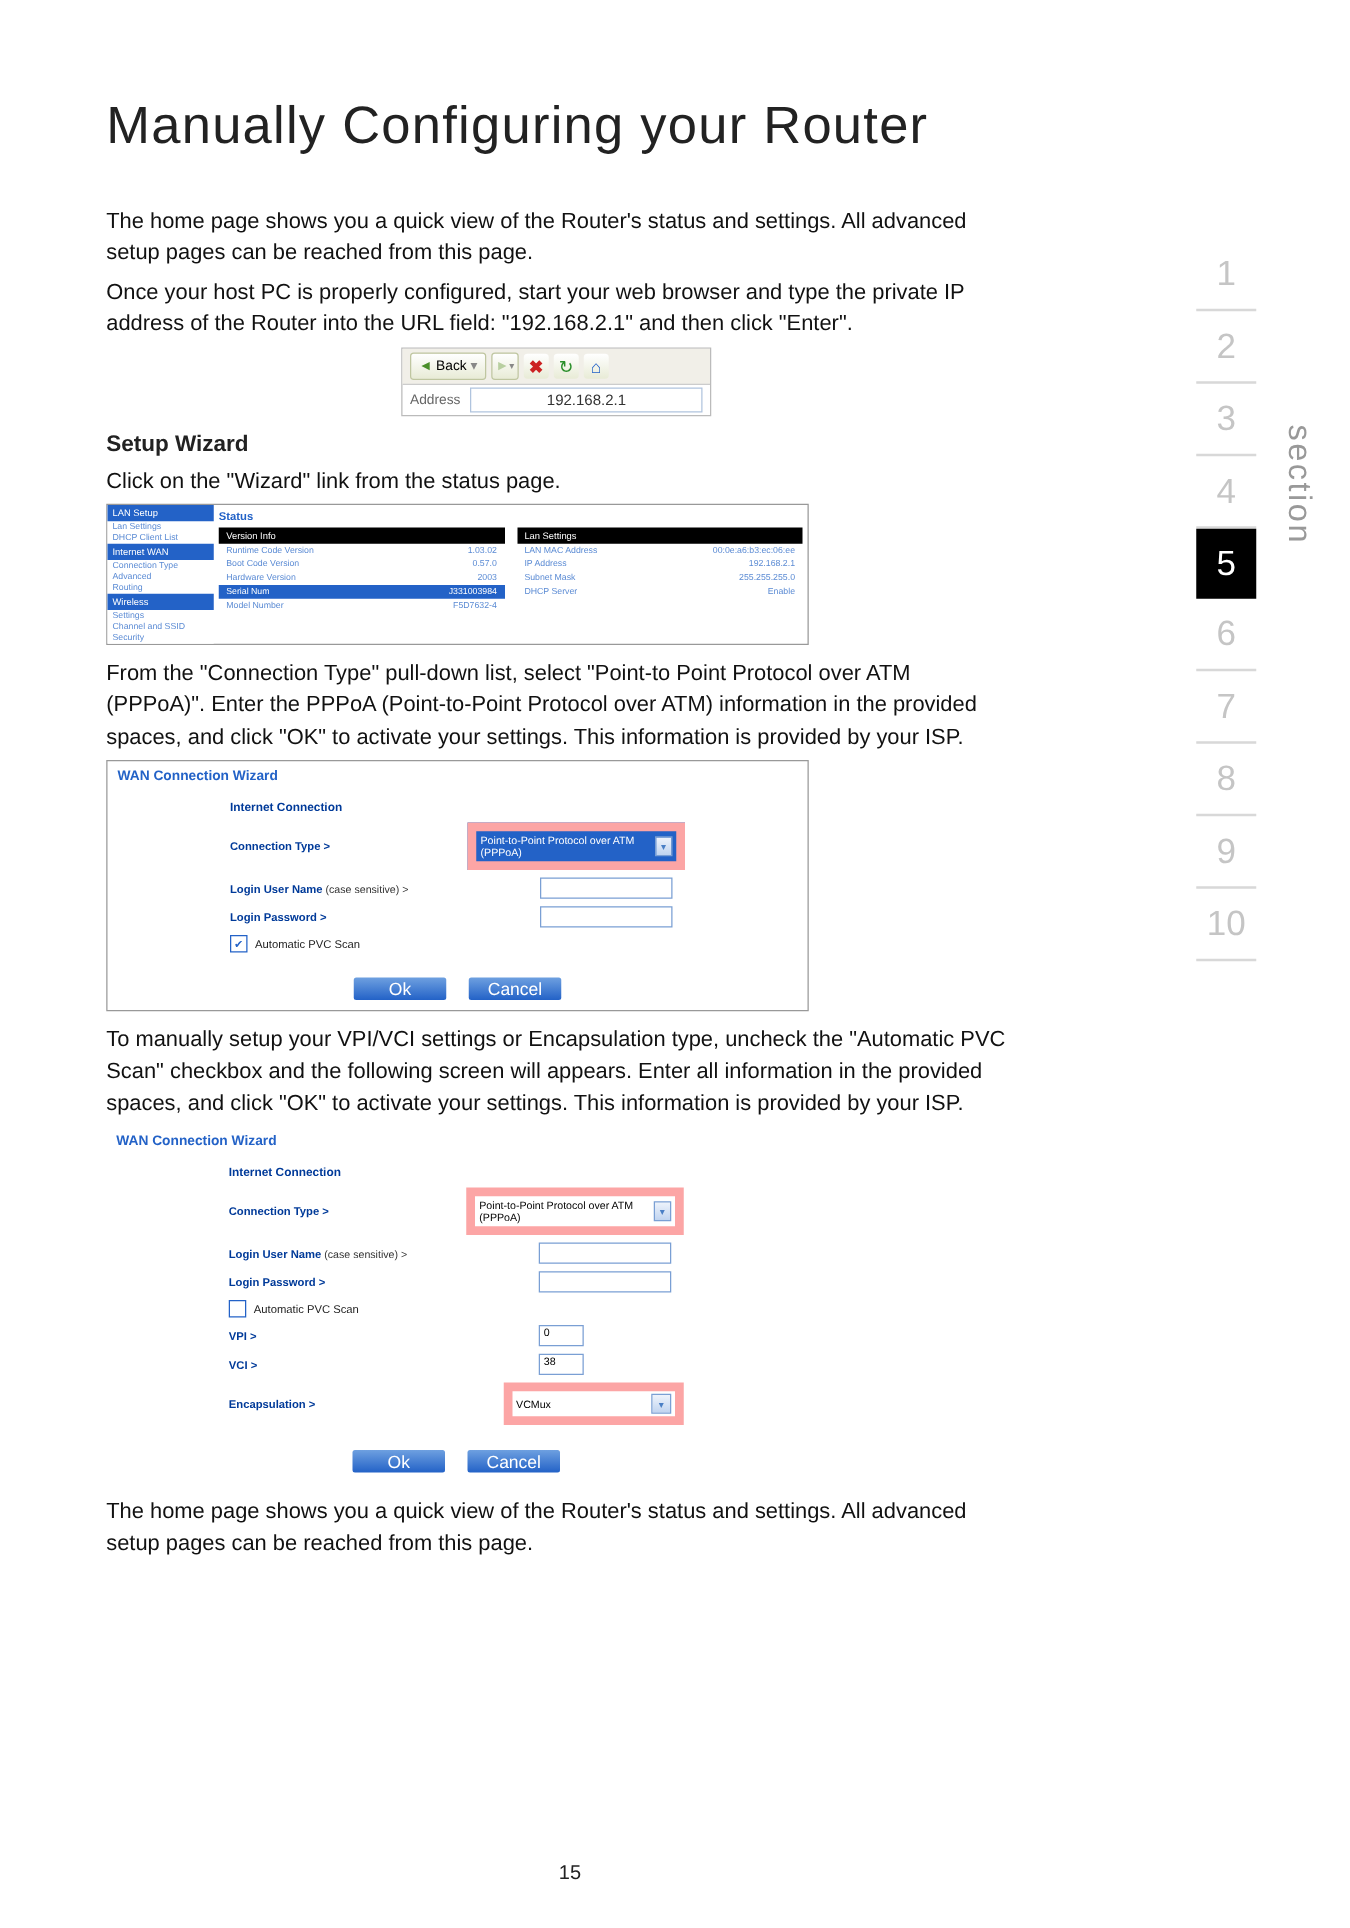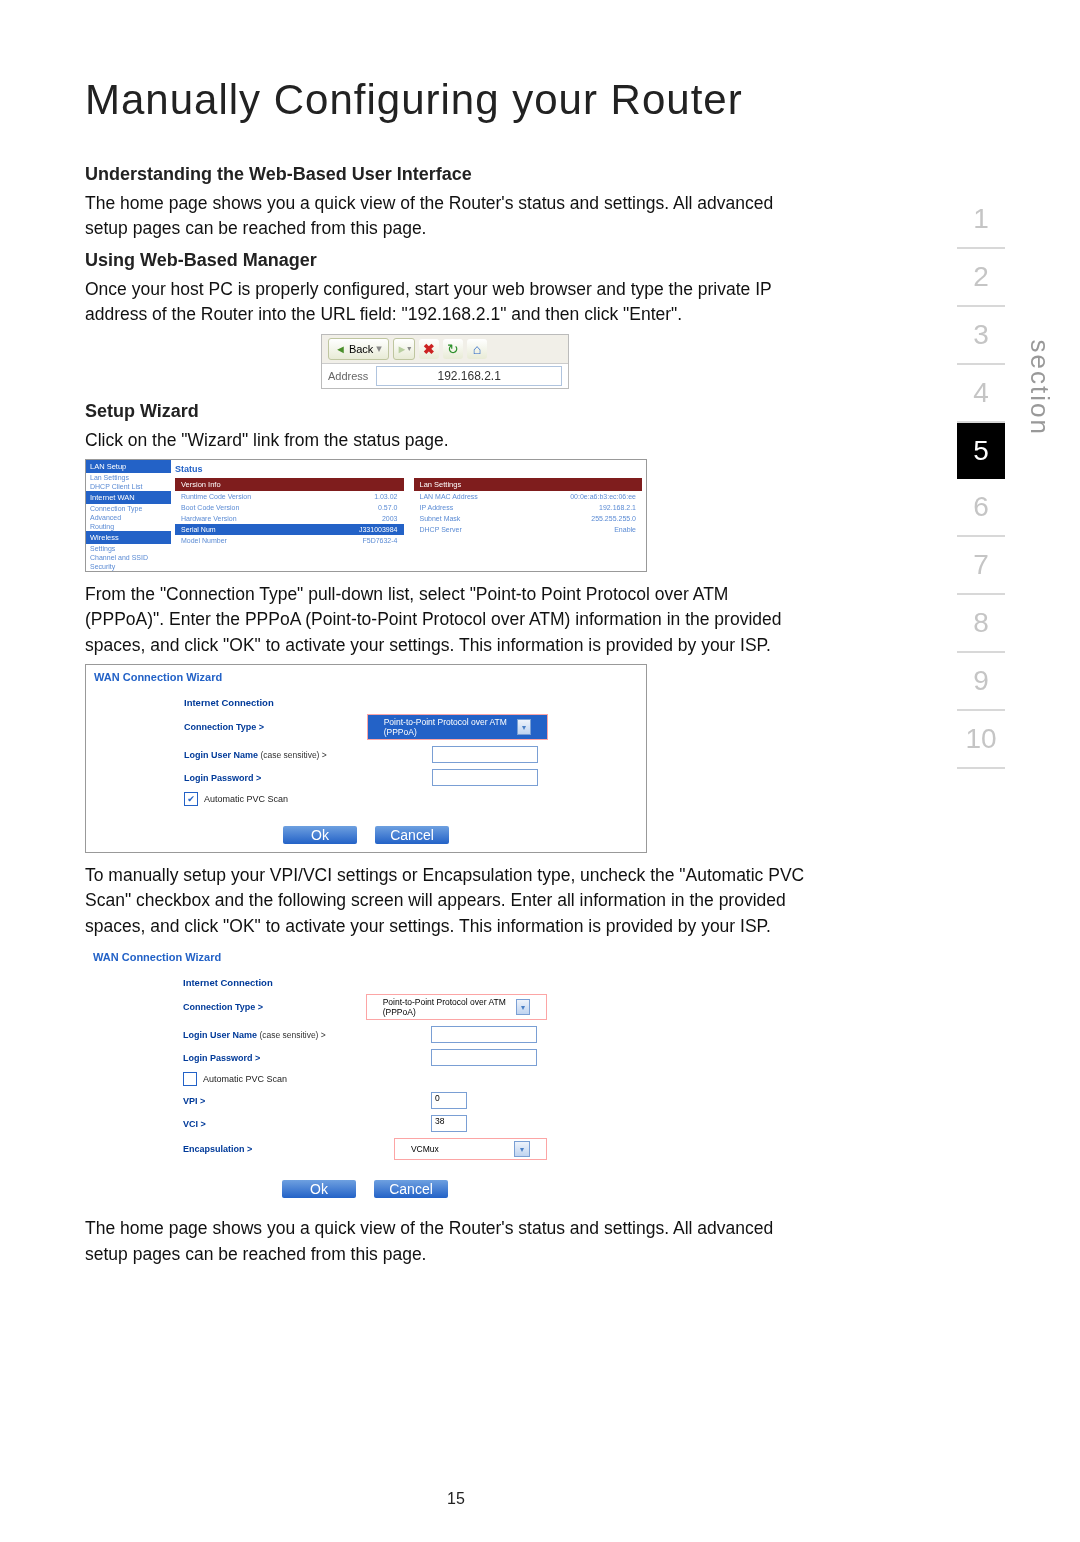--- a/index.html
+++ b/index.html
@@ -25,34 +25,34 @@
 .sp-links{font-size:7.5px;color:#aec2e0}
 .sp-links .sm{color:#e0b54a}
 .sp-body{display:flex}
 .sp-nav{width:85px;background:#fff}
 .sp-nav-h{background:#2362c7;color:#fff;padding:2px 4px;font-size:7.5px}
 .sp-nav-a{display:block;padding:1px 4px;font-size:7px;color:#5b8bd4}
 .sp-main{flex:1;padding:4px}
 .sp-status{color:#2362c7;font-weight:700;font-size:9px;margin-bottom:4px}
 .sp-cols{display:flex;gap:10px}
 .sp-tbl{flex:1}
-.sp-th{background:#7f1d1d;color:#fff;padding:2px 6px;font-size:7.5px}
+.sp-th{background:#000000;color:#fff;padding:2px 6px;font-size:7.5px}
 .sp-row{display:flex;justify-content:space-between;padding:2px 6px;font-size:7px}
 .sp-row span:first-child{color:#5b8bd4}
 .sp-row span:last-child{color:#5b8bd4}
 .sp-row.sel{background:#2362c7}
 .sp-row.sel span{color:#fff}
 .wizard{border:1px solid #999;width:560px;font-size:10px;margin:6px 0 10px 0;padding-bottom:8px}
 .wz-title{color:#2362c7;font-weight:700;font-size:11px;padding:6px 8px}
 .wz-body{padding:2px 98px}
 .wz-ic{color:#003a99;font-weight:700;font-size:9.5px;margin:6px 0}
 .wz-row{display:flex;align-items:center;margin:6px 0;font-size:9px}
 .wz-label{width:248px;color:#003a99;font-weight:700}
 .wz-label .note{font-weight:400;font-size:8.5px;color:#333}
-.wz-sel{border:1px solid #fca5a5;padding:2px 16px;font-size:8.5px;width:200px;display:flex;justify-content:space-between;align-items:center;background:#fff}
+.wz-sel{border:7px solid #fca5a5;padding:2px 3px;font-size:8.5px;width:200px;display:flex;justify-content:space-between;align-items:center;background:#fff}
 .wz-sel.sel{background:#2362c7;color:#fff}
 .wz-sel .ar{width:14px;height:14px;background:linear-gradient(#eef3fb,#c0d4f0);border:1px solid #7a9fd4;color:#4a7fc5;display:flex;align-items:center;justify-content:center;font-size:8px}
 .wz-in{border:1px solid #7a9fd4;height:15px;width:98px;background:#fff;padding:0 3px;font-size:8.5px}
 .wz-in.short{width:28px}
 .wz-cb{width:12px;height:12px;border:1px solid #2362c7;margin-right:6px;display:inline-flex;align-items:center;justify-content:center;font-size:9px;color:#2362c7;background:#fff}
 .wz-cb.checked::before{content:"✔"}
 .wz-pvctext{font-size:9px;color:#222}
 .wz-btns{display:flex;justify-content:center;gap:18px;margin:12px 0 0 0}
 .wz-btn{width:74px;height:18px;background:linear-gradient(#6ea0e0,#2362c7);color:#fff;font-size:14px;display:flex;align-items:center;justify-content:center;border:none;border-radius:2px}
 .section-nav{position:absolute;right:75px;top:175px;width:48px;text-align:center}
@@ -61,24 +61,22 @@
 .section-label{position:absolute;right:25px;top:420px;font-size:26px;color:#999;letter-spacing:2px;transform:rotate(90deg);transform-origin:right top}
 .page-num{position:absolute;bottom:50px;left:0;width:912px;text-align:center;font-size:16px;color:#222}
 </style>
 </head>
 <body>
 
 <div class="page">
   <div class="content">
     <h1>Manually Configuring your Router</h1>
 
-    <h2>Understanding the Web-Based User Interface</h2>
     <p>The home page shows you a quick view of the Router's status and settings. All advanced setup pages can be reached from this page.</p>
 
-    <h2>Using Web-Based Manager</h2>
     <p>Once your host PC is properly configured, start your web browser and type the private IP address of the Router into the URL field: "192.168.2.1" and then click "Enter".</p>
 
     <div class="browser-toolbar">
       <div class="bt-top">
         <div class="bt-btn bt-back">
           <span style="color:#4a8f2a">◄</span>
           <span>Back</span>
           <span style="color:#888">▾</span>
         </div>
         <div class="bt-btn">

